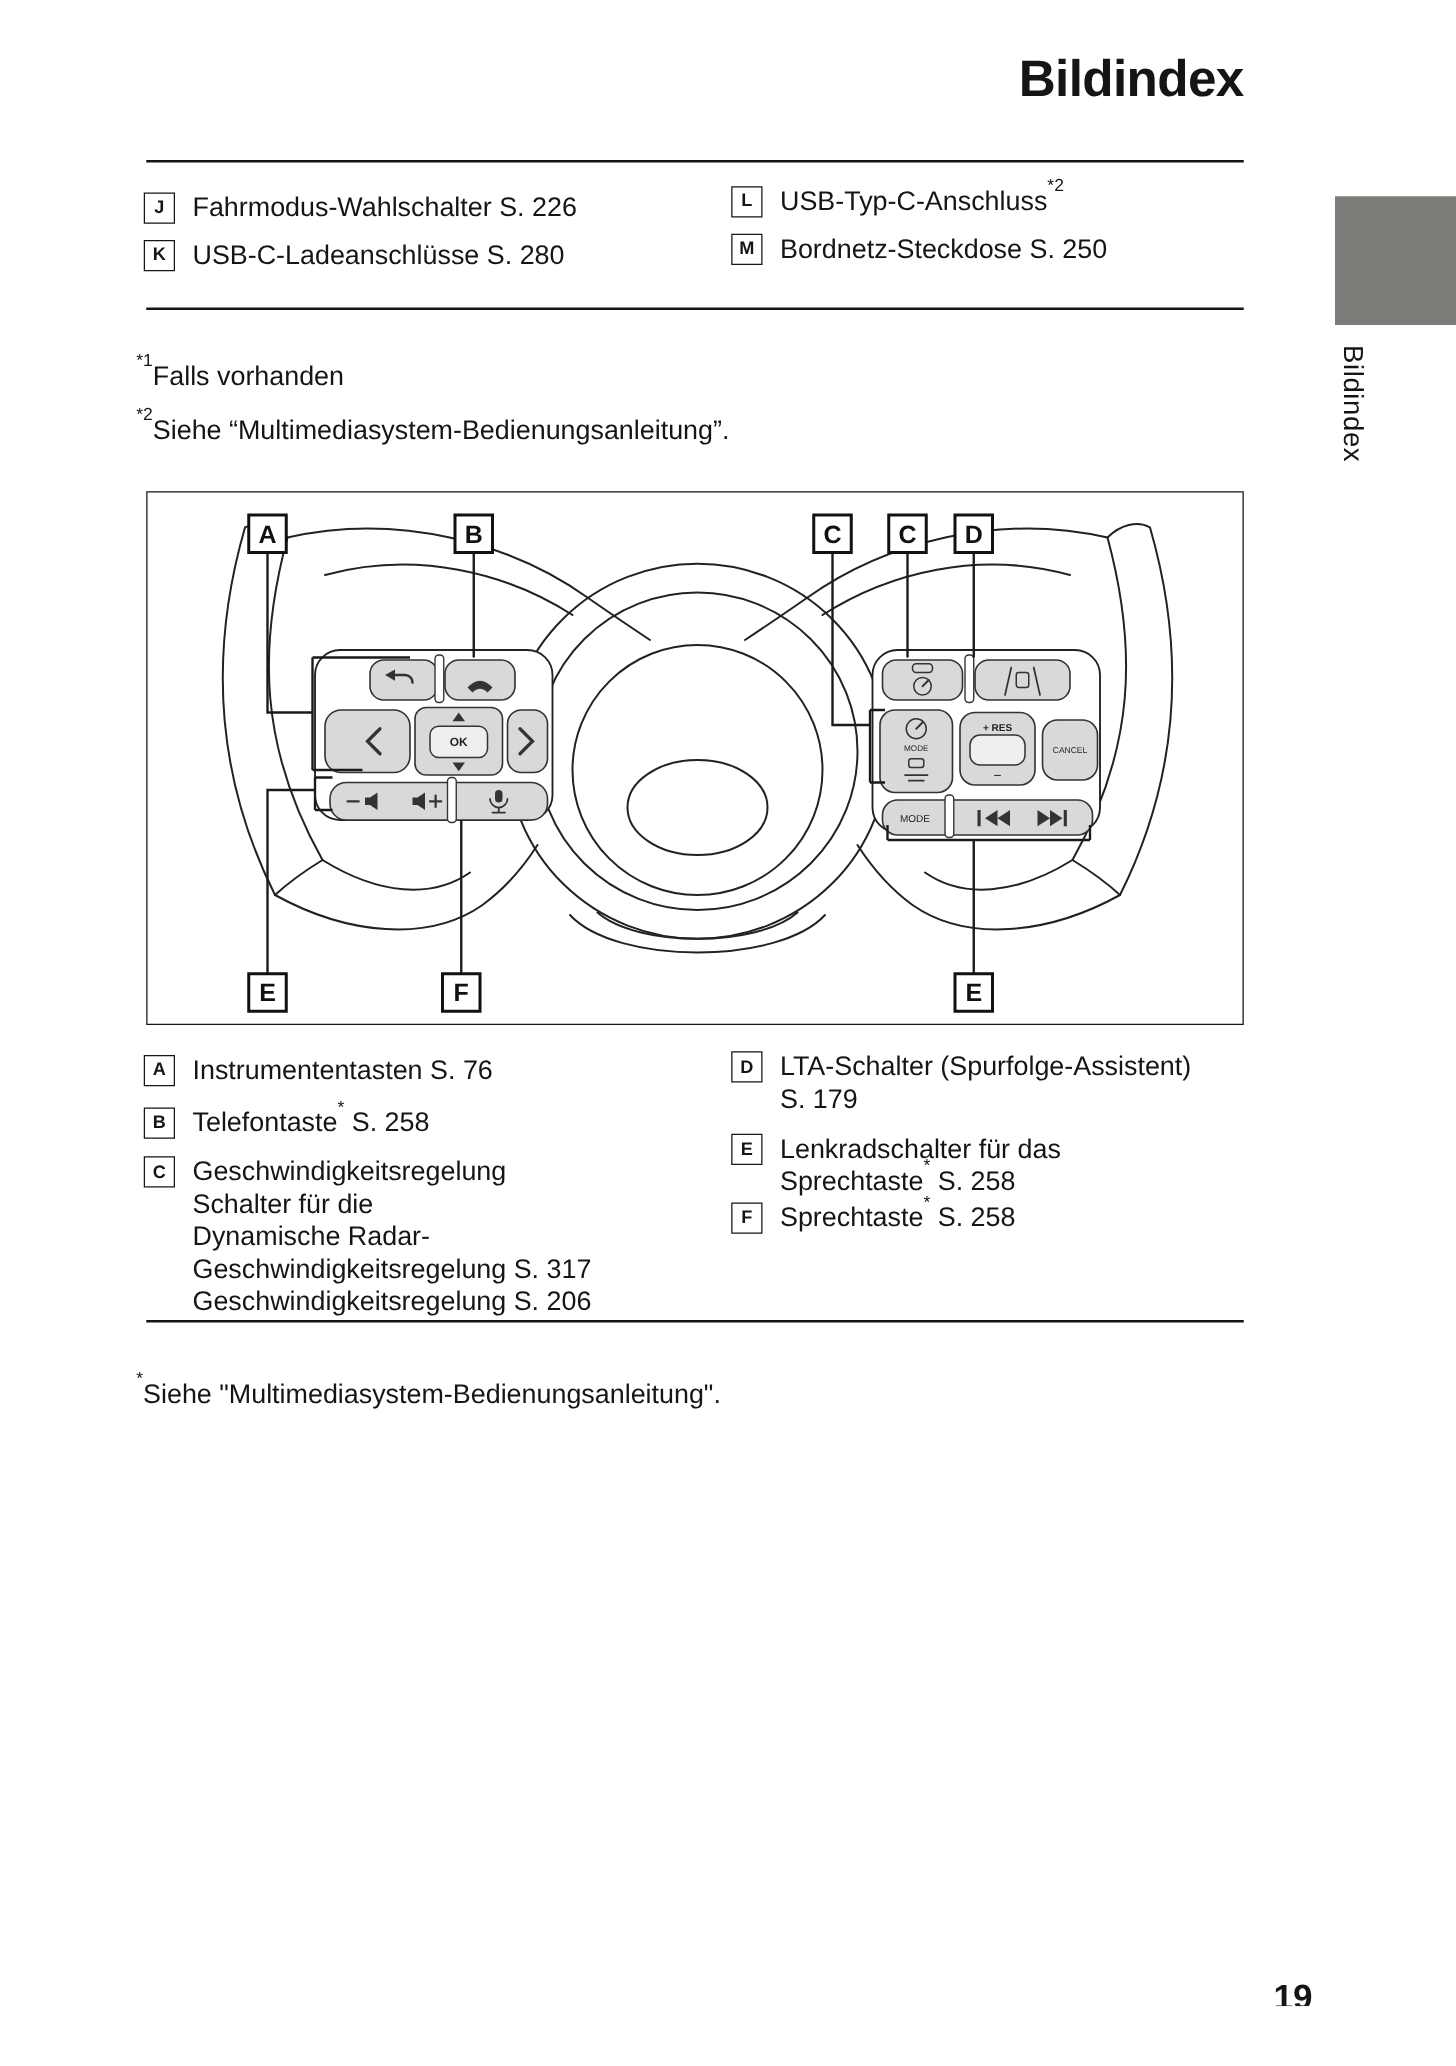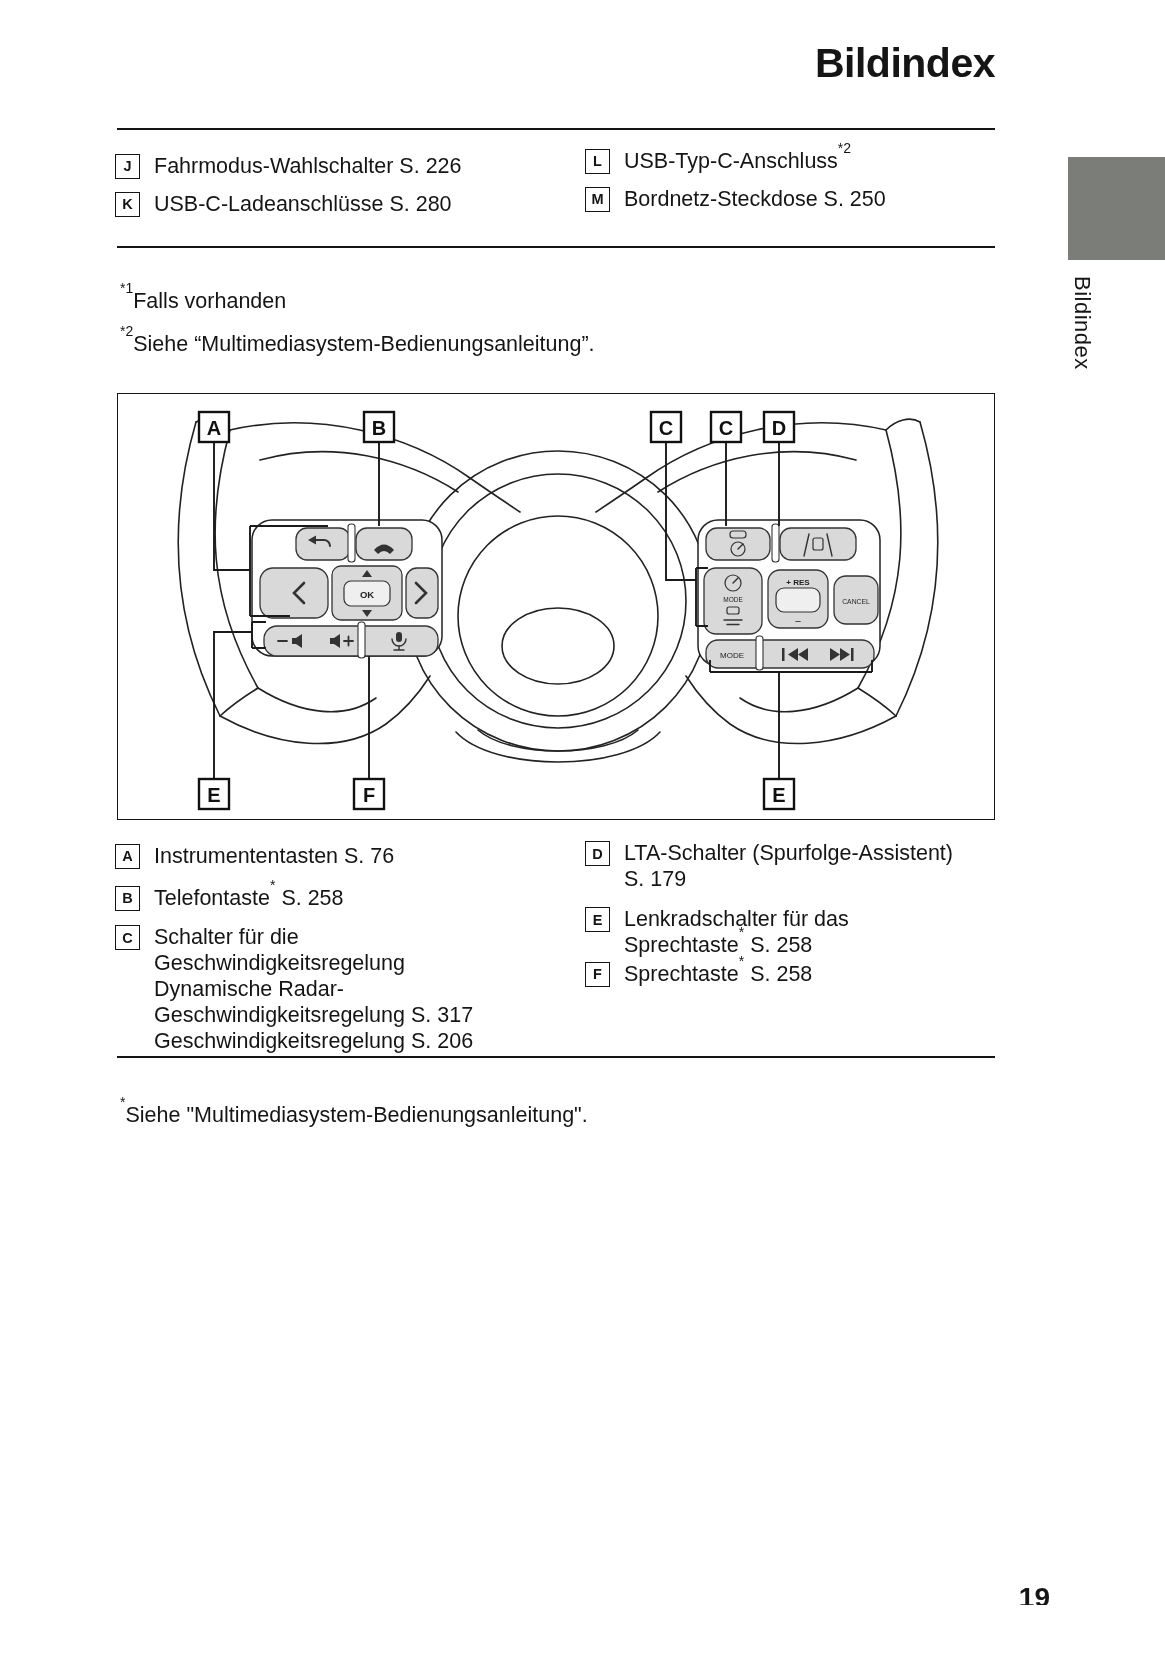--- a/index.html
+++ b/index.html
@@ -16,21 +16,21 @@
   .row.top{align-items:flex-start;}
   .row.top .keybox{margin-top:1px;}
   .keybox{
     flex:0 0 auto;width:23px;height:23px;border:1.7px solid #151515;
     display:flex;align-items:center;justify-content:center;
     font-size:14.5px;font-weight:700;background:#fff;
   }
   .lines{line-height:26px;}
   .itemtext{line-height:26px;}
   sup.s{font-size:14px;position:relative;top:-7px;line-height:0;}
-  .fnrow{position:absolute;left:120px;font-size:21.5px;}
+  .fnrow{position:absolute;left:109px;font-size:21.5px;}
   .graytab{position:absolute;left:1068px;top:157px;width:97px;height:103px;background:#7a7d78;}
   .vtab{
     position:absolute;left:1069px;top:276px;
     writing-mode:vertical-rl;font-size:22px;letter-spacing:0.5px;color:#151515;
   }
   .diagram{
     position:absolute;left:117px;top:393px;width:878px;height:427px;
     border:1.6px solid #151515;box-sizing:border-box;background:#fff;
   }
   .diagram svg{display:block;width:875px;height:424px;}
@@ -232,22 +232,22 @@
     <span class="keybox">A</span>
     <span class="itemtext">Instrumententasten S. 76</span>
   </div>
   <div class="row" style="left:115px;top:885px">
     <span class="keybox">B</span>
     <span class="itemtext"><span>Telefontaste</span><sup class="s">*</sup><span> S. 258</span></span>
   </div>
   <div class="row top" style="left:115px;top:924px">
     <span class="keybox">C</span>
     <div class="lines">
+      <div>Geschwindigkeitsregelung</div>
       <div>Schalter für die</div>
-      <div>Geschwindigkeitsregelung</div>
       <div>Dynamische Radar-</div>
       <div>Geschwindigkeitsregelung S. 317</div>
       <div>Geschwindigkeitsregelung S. 206</div>
     </div>
   </div>
 
   <div class="row top" style="left:585px;top:840px">
     <span class="keybox">D</span>
     <div class="lines">
       <div>LTA-Schalter (Spurfolge-Assistent)</div>

